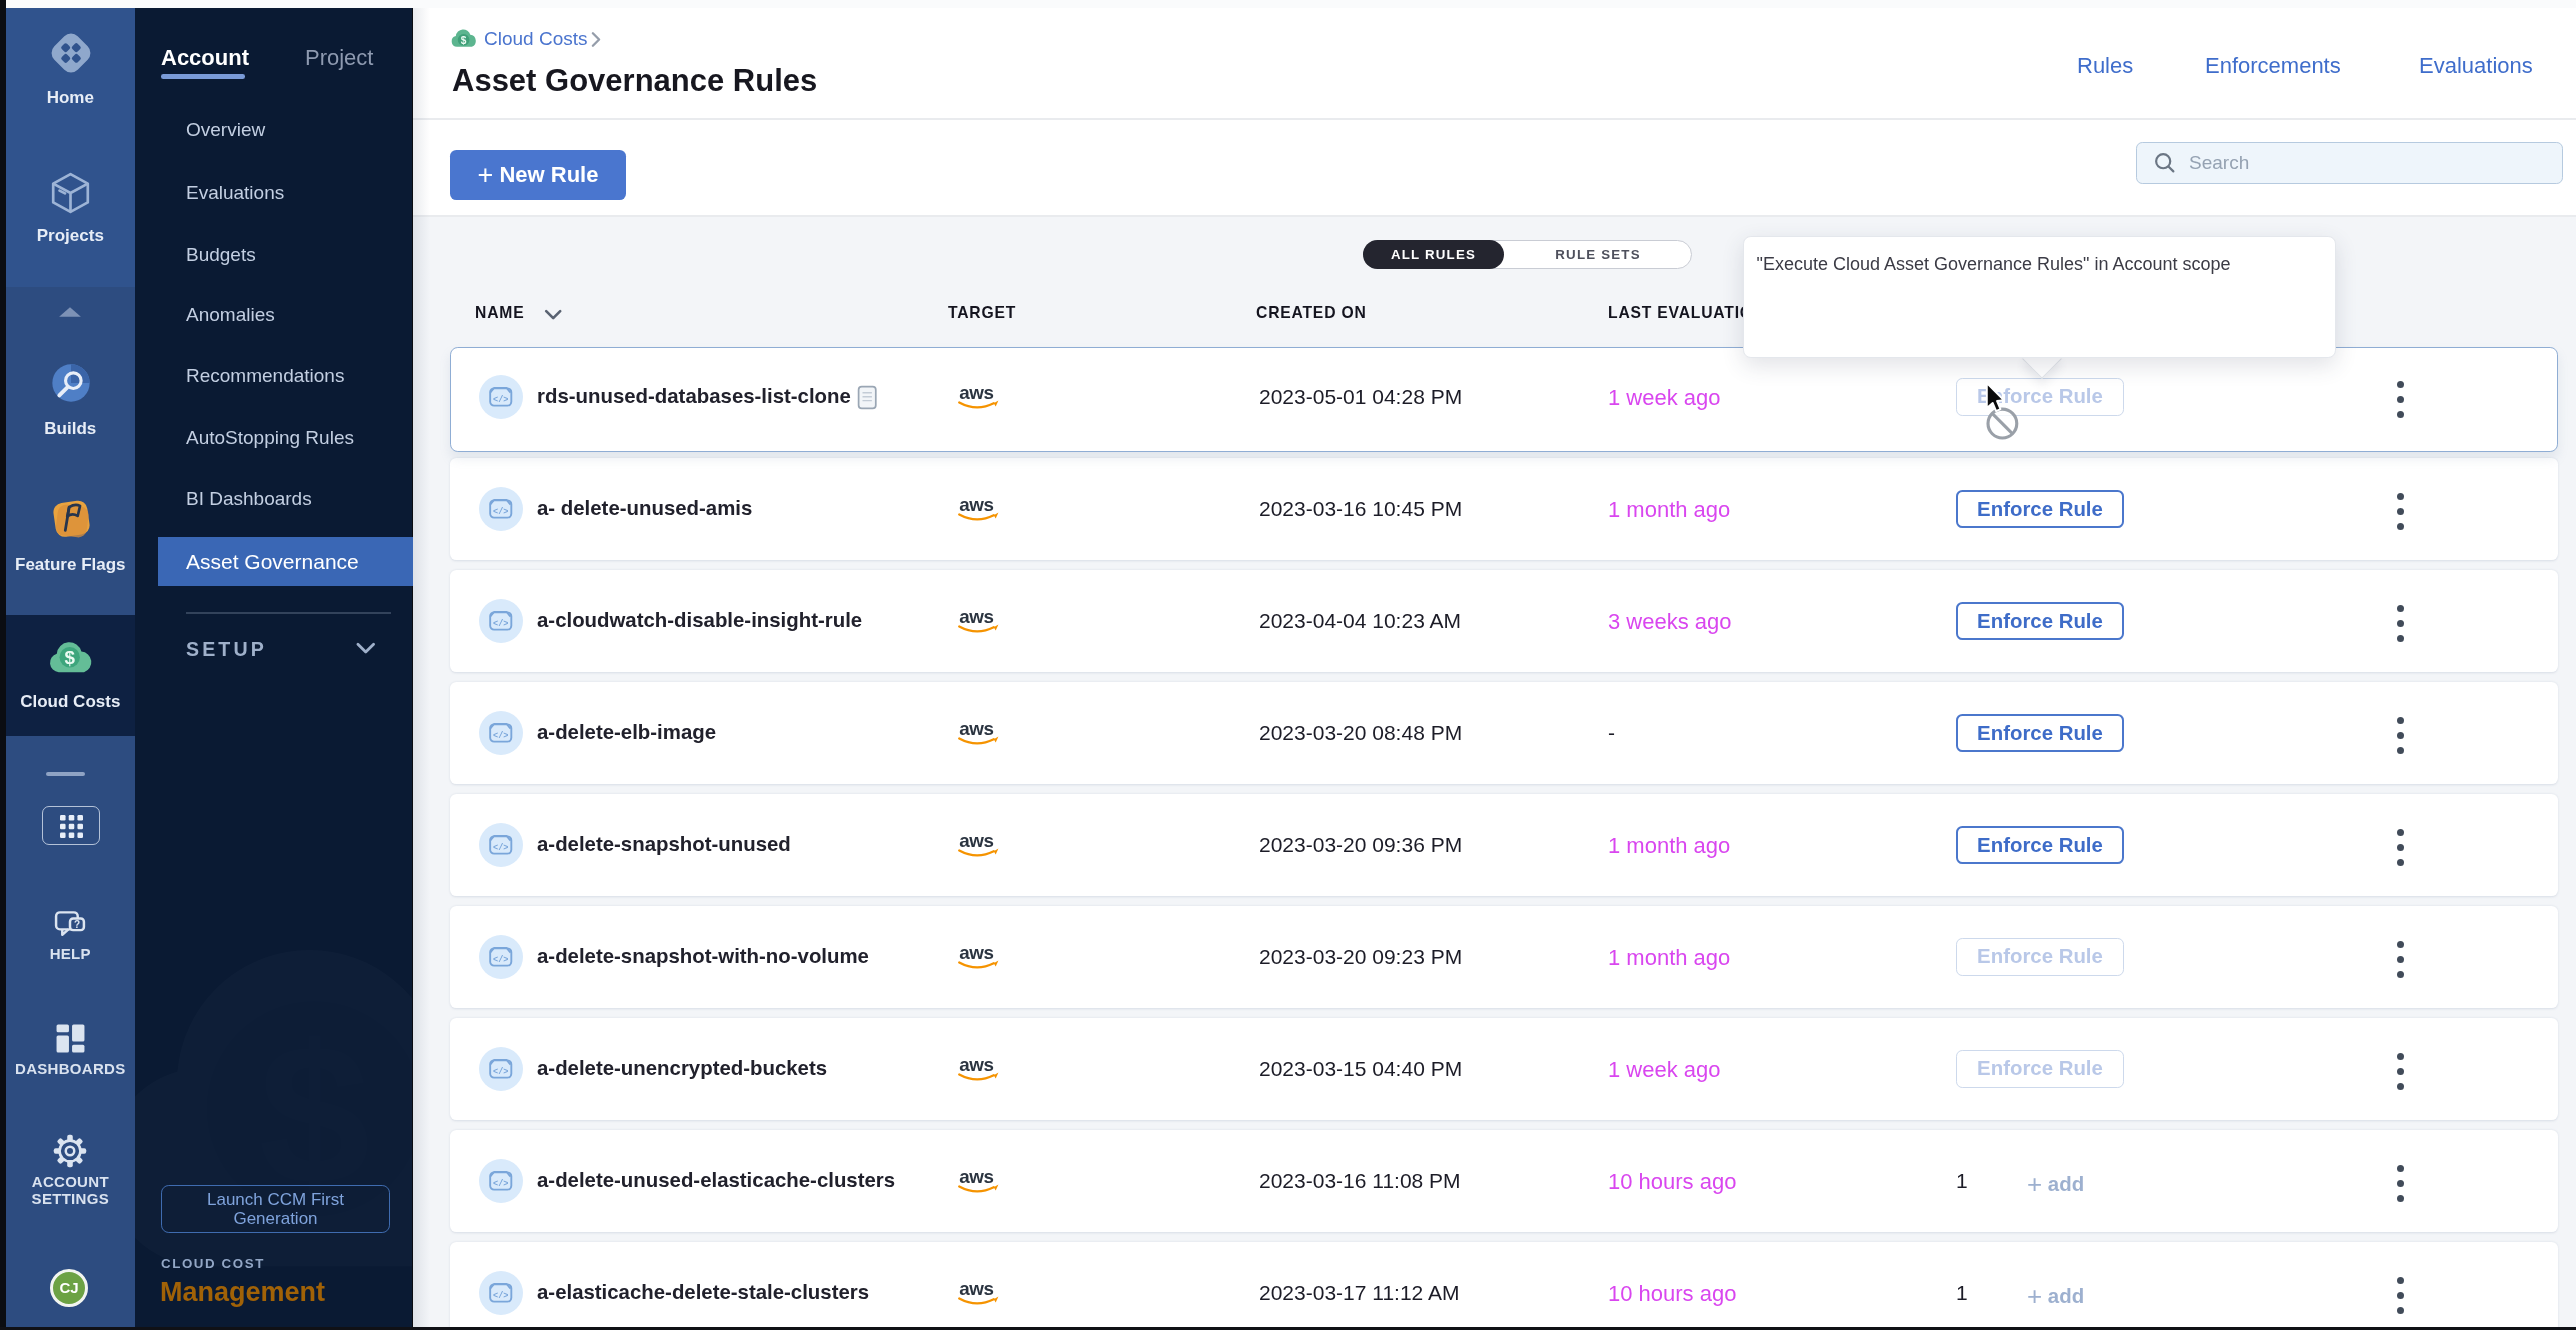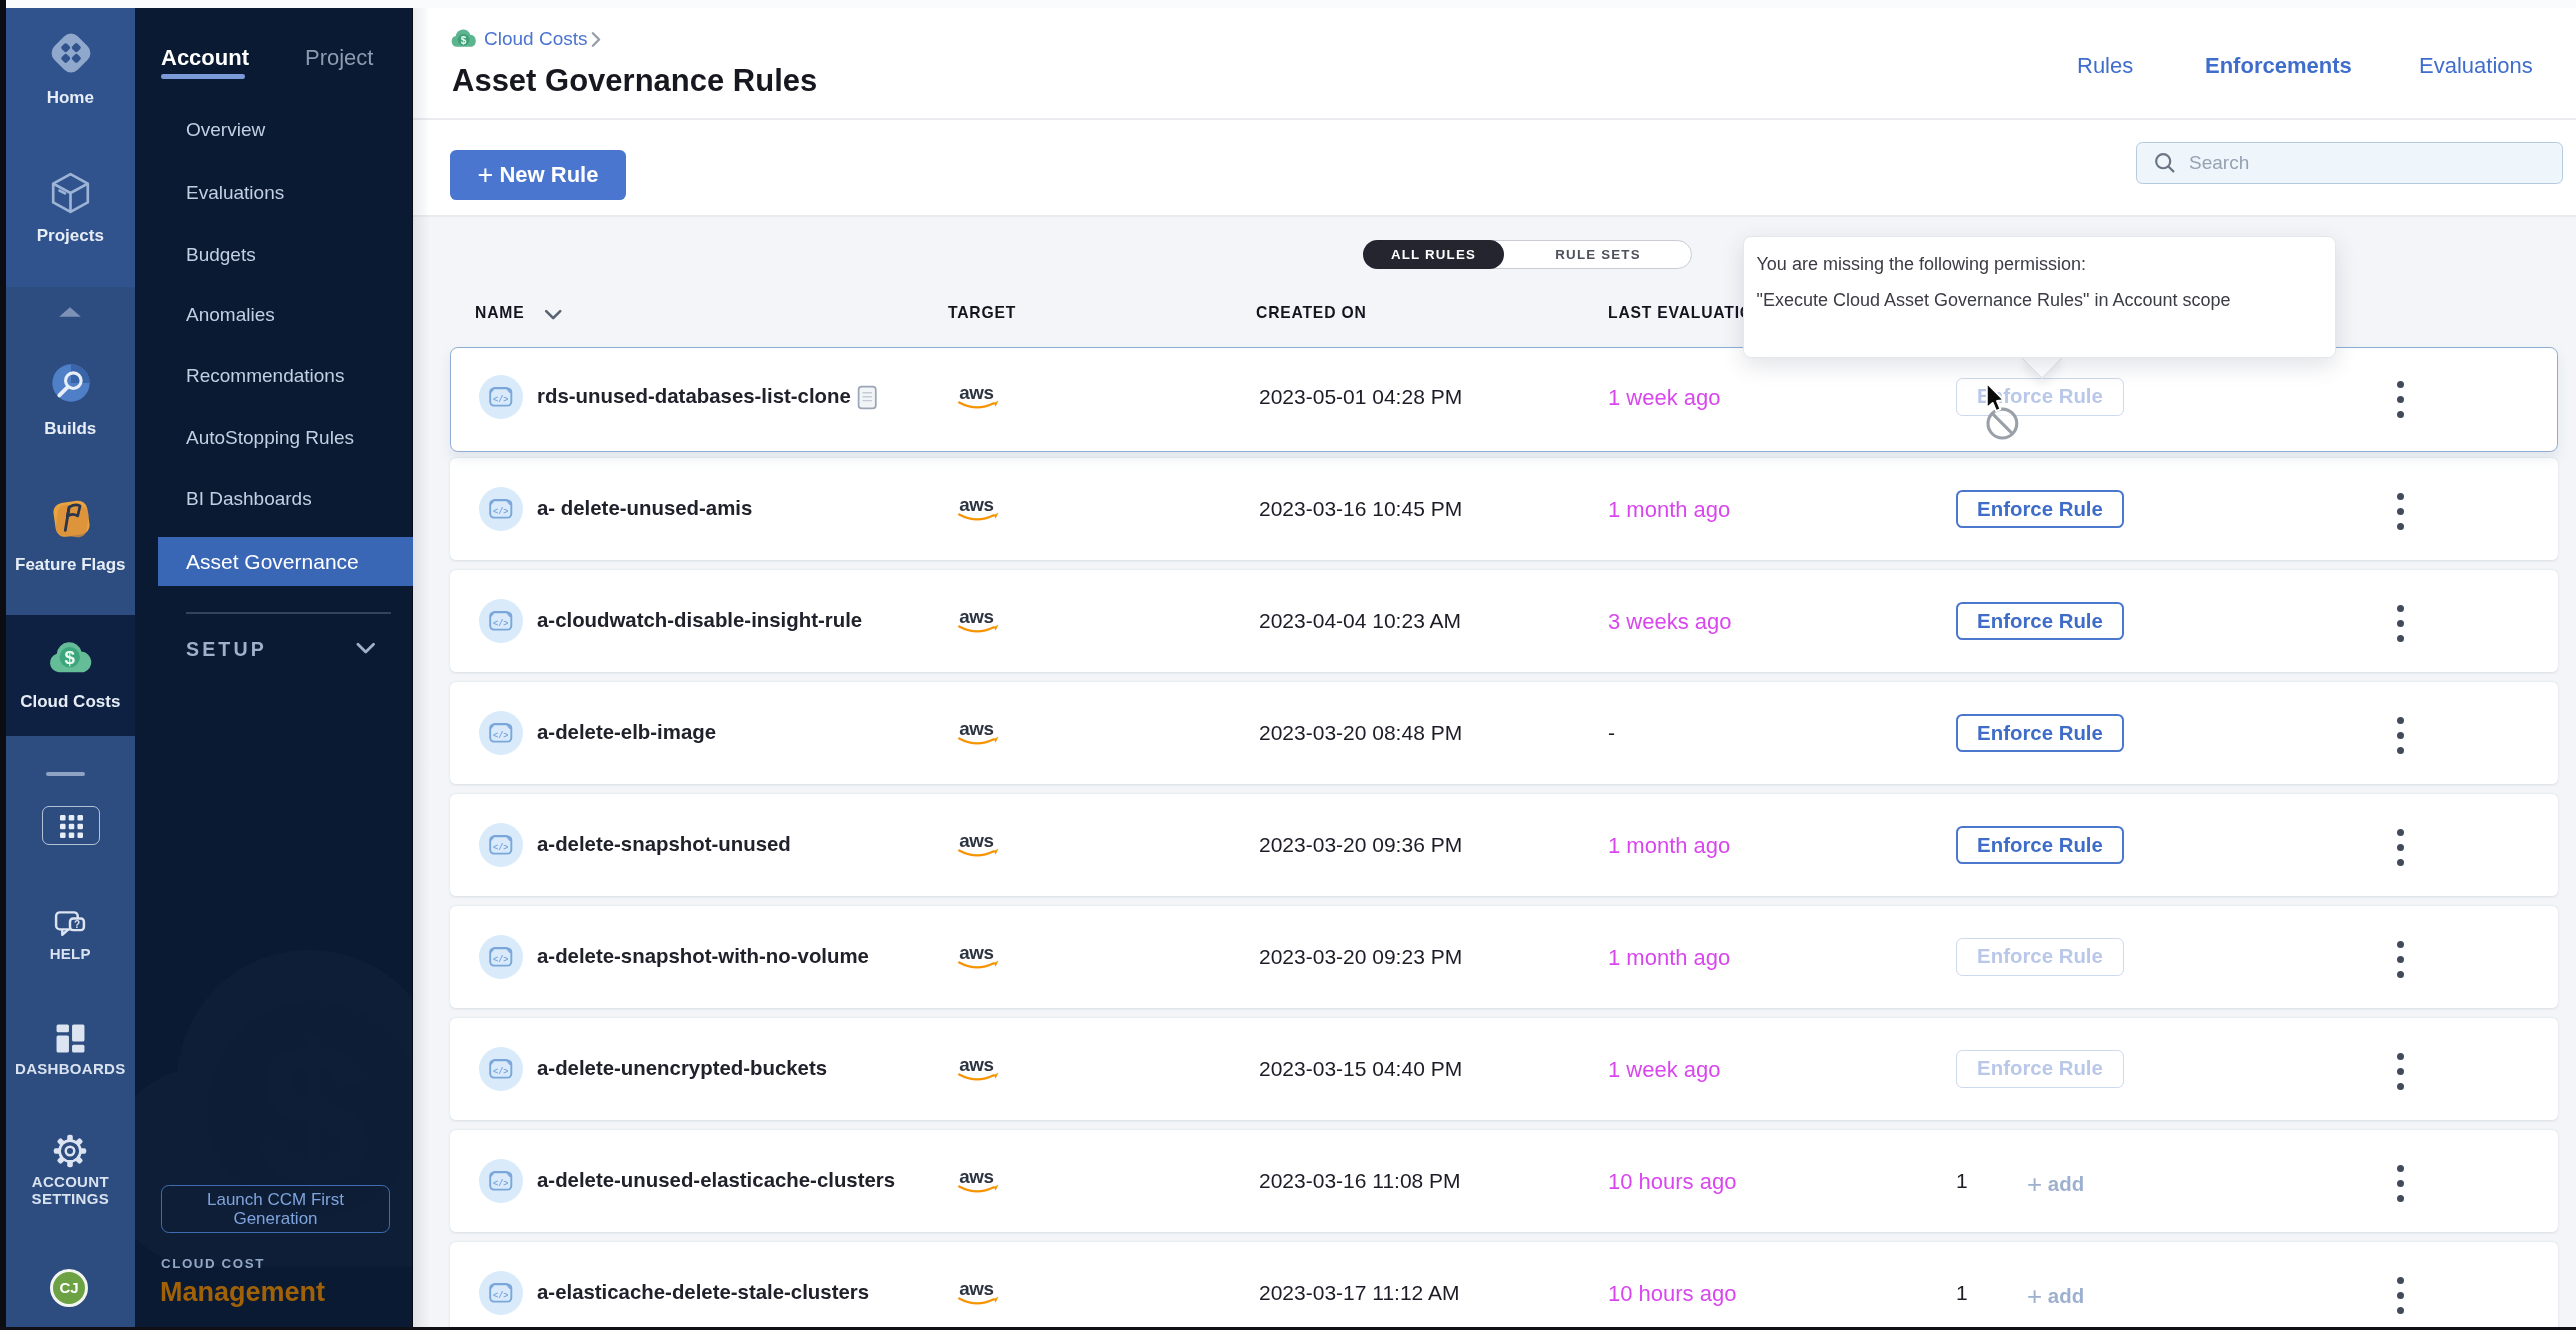--- a/index.html
+++ b/index.html
@@ -30,21 +30,21 @@
 <path d="M9 24 a7 7 0 0 1 -1.5 -13.8 a9.5 9.5 0 0 1 18.6 -1.6 a8 8 0 0 1 2 15.4 z" fill="#5cb58f"></path>
 <circle cx="17.5" cy="15" r="7.5" fill="#3f9f78"></circle>
 <text x="17.5" y="20" text-anchor="middle" font-size="13" font-weight="bold" fill="#eafaf2" font-family="Liberation Sans,sans-serif">$</text>
   </svg>
 <div class="ab" style="left:484px;top:28px;font-size:19px;color:#4a74ce">Cloud Costs</div>
 <svg class="ab" style="left:589px;top:30px" width="14" height="19" viewBox="0 0 18 24">
     <path d="M5 4 l8 8 -8 8" stroke="#959daa" stroke-width="3" fill="none" stroke-linecap="round" stroke-linejoin="round"></path>
   </svg>
 <div class="ab" style="left:452px;top:63px;font-size:31px;font-weight:700;color:#17171f;letter-spacing:0">Asset Governance Rules</div>
 <div class="ab" style="left:2077px;top:53px;font-size:22px;color:#3f6dcb;font-weight:500">Rules</div>
-<div class="ab" style="left:2205px;top:53px;font-size:22px;color:#3f6dcb;font-weight:700">Enforcements</div>
+<div class="ab" style="left:2205px;top:53px;font-size:22px;color:#3f6dcb;font-weight:400">Enforcements</div>
 <div class="ab" style="left:2419px;top:53px;font-size:22px;color:#3f6dcb;font-weight:500">Evaluations</div>
 <div class="ab" style="left:450px;top:150px;width:176px;height:50px;border-radius:6.3px;background:#4a76cf;color:#fff;text-align:center;line-height:50px;font-size:22px;font-weight:700"><span style="font-size:27px;font-weight:400;vertical-align:-1.6px">+</span> New Rule</div>
 <div class="ab" style="left:2136px;top:142px;width:427px;height:42px;box-sizing:border-box;background:#eef5fb;border:1.6px solid #b6cadf;border-radius:6.3px"></div>
 <svg class="ab" style="left:2153px;top:151px" width="23.5" height="23.5" viewBox="0 0 30 30">
     <circle cx="13" cy="13" r="9" fill="none" stroke="#6b7684" stroke-width="2.8"></circle>
     <path d="M20 20 l6 6" stroke="#6b7684" stroke-width="2.8" stroke-linecap="round"></path>
   </svg>
 <div class="ab" style="left:2189px;top:152px;font-size:19px;color:#95a2b2">Search</div>
 <div class="ab" style="left:1363px;top:240px;width:329px;height:29px;box-sizing:border-box;background:#fff;border:1.6px solid #c9ccd4;border-radius:15.7px"></div>
 <div class="ab" style="left:1363px;top:240px;width:141px;height:29px;background:#24252f;border-radius:15.7px;color:#fff;text-align:center;line-height:29px;font-size:13.3px;font-weight:700;letter-spacing:1.2px">ALL RULES</div>
@@ -237,21 +237,20 @@
 <div class="ab dt" style="left:1259px;top:385px">2023-05-01 04:28 PM</div>
 <div class="ab ev" style="left:1608px;top:385px">1 week ago</div>
 <div class="ab btn dis" style="left:1956px;top:378px">Enforce Rule</div>
 <div class="ab" style="left:2397px;top:381px">
     <div class="dot"></div>
     <div class="dot" style="margin-top:7.8px"></div>
     <div class="dot" style="margin-top:7.8px"></div>
   </div>
 <div class="ab" style="left:2028px;top:345px;width:27px;height:27px;background:#fff;transform:rotate(45deg);border-right:0.8px solid #e2e5ea;border-bottom:0.8px solid #e2e5ea;box-shadow:4.7px 4.7px 9.4px rgba(60,70,95,.10)"></div>
 <div class="ab" style="left:1743px;top:236px;width:593px;height:122px;box-sizing:border-box;background:#fff;border:0.8px solid #e4e7ec;border-radius:7.8px;box-shadow:0 7.8px 22px rgba(50,60,85,.14);padding:9.4px 0 0 12.5px;font-size:18px;color:#3b3b45;line-height:36px;white-space:nowrap">
-<div>You are missing the following permission:</div>
 <div>"Execute Cloud Asset Governance Rules" in Account scope</div>
   </div>
 <svg class="ab" style="left:1978px;top:380px" width="55" height="70" viewBox="0 0 70 90">
 <circle cx="31" cy="56" r="18.5" fill="rgba(255,255,255,.72)" stroke="#9aa0a8" stroke-width="4"></circle>
 <path d="M18.5 43.5 L43.5 68.5" stroke="#9aa0a8" stroke-width="4"></path>
 <path d="M11 4 L11 36 L18.5 29.5 L23 40 L28.5 37.5 L24 27 L33 26 Z" fill="#0b0b0b" stroke="#fff" stroke-width="2.4" stroke-linejoin="round"></path>
 </svg>
 <div class="ab" style="left:6.3px;top:7.8px;width:129px;height:1323px;background:#2d4c80"></div>
 <div class="ab" style="left:6.3px;top:7.8px;width:129px;height:279px;background:#30538d"></div>
 <div class="ab" style="left:6.3px;top:287px;width:129px;height:50px;background:#2d4c80"></div>

